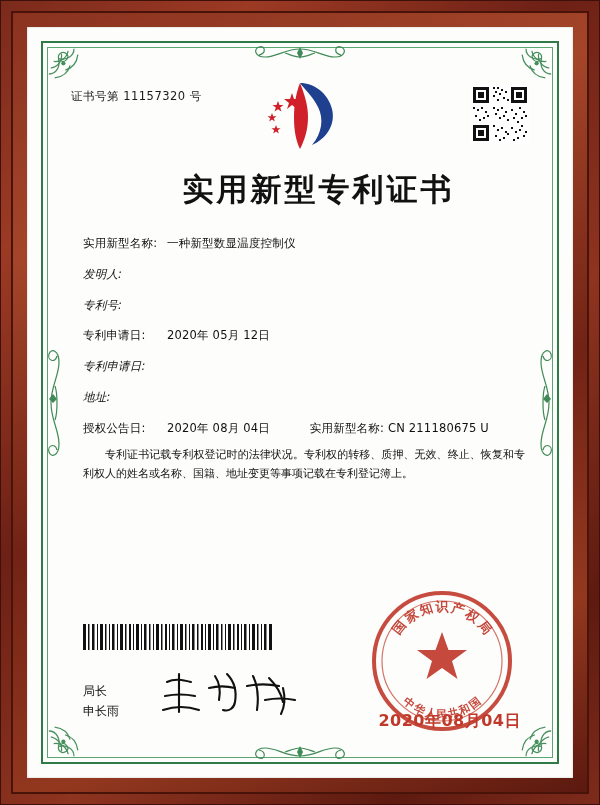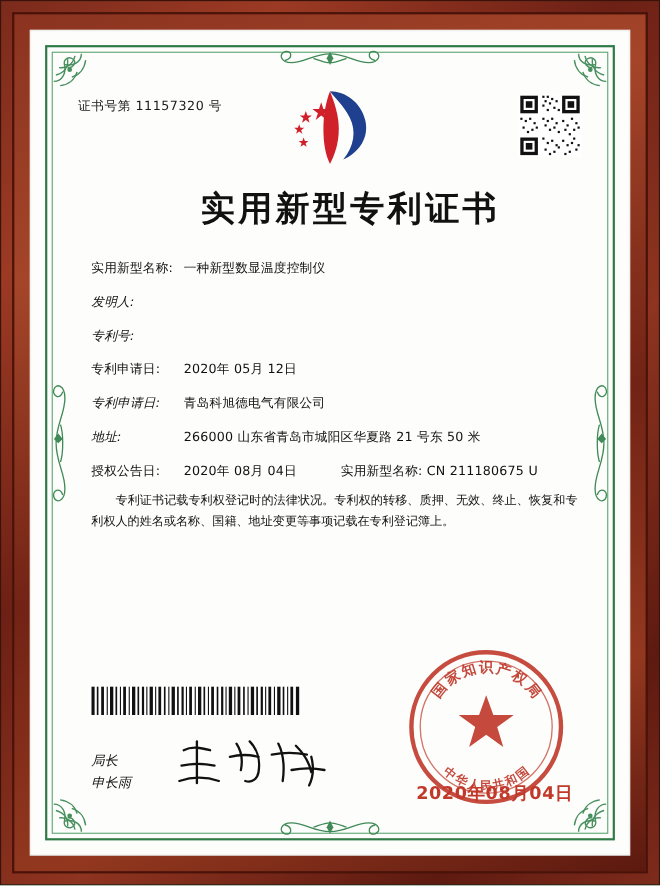--- a/index.html
+++ b/index.html
@@ -183,21 +183,20 @@
   }
   .barcode svg { width: 100%; height: 100%; display: block; }
 
   .signature-block {
     position: absolute;
     left: 56px;
     bottom: 56px;
     font-size: 12px;
     color: #111;
     line-height: 1.65;
-    font-style: italic;
   }
   .sig-hand {
     position: absolute;
     left: 130px;
     bottom: 58px;
     width: 150px;
     height: 54px;
     color: #111;
   }
   .sig-hand svg { width: 100%; height: 100%; display: block; }
@@ -407,26 +406,24 @@
         <div class="field-label spaced">专利号:</div>
       </div>
 
       <div class="field-row">
         <div class="field-label">专利申请日:</div>
         <div class="field-value">2020年 05月 12日</div>
       </div>
 
       <div class="field-row">
         <div class="field-label spaced">专利申请日:</div>
-        <div class="field-value">青岛科旭德电气有限公司</div>
       </div>
 
       <div class="field-row">
         <div class="field-label spaced">地址:</div>
-        <div class="field-value">266000 山东省青岛市城阳区华夏路 21 号东 50 米</div>
       </div>
 
       <div class="field-row">
         <div class="field-label">授权公告日:</div>
         <div class="field-value">
           <span>2020年 08月 04日</span>
           <span class="sub-label">实用新型名称:</span>
           <span>CN 211180675 U</span>
         </div>
       </div>

